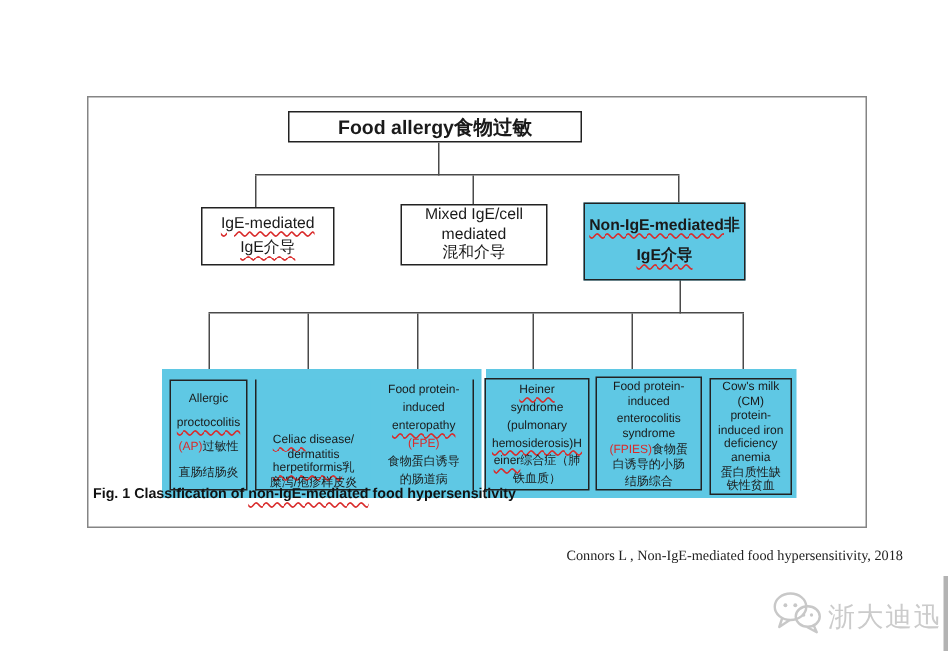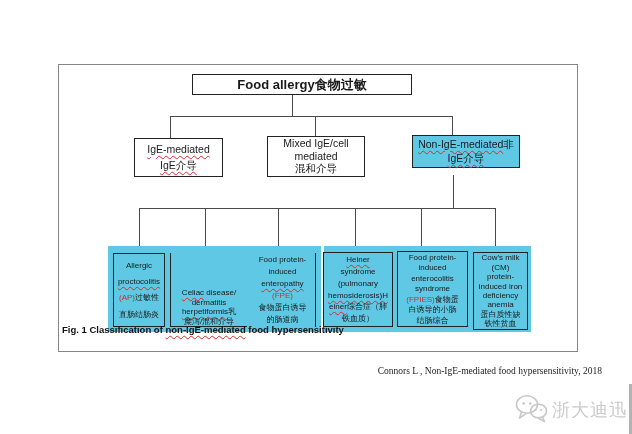--- a/index.html
+++ b/index.html
@@ -15,25 +15,25 @@
     position:relative;width:632px;height:434px;background:#ffffff;overflow:hidden;
     font-family:"Liberation Sans","DejaVu Sans",sans-serif;color:#1a1a1a;
   }
   .frame{position:absolute;left:58px;top:64px;width:520px;height:288px;border:1px solid var(--frame);box-sizing:border-box;background:#fff;}
   .cline{position:absolute;background:var(--line);}
   .box{
     position:absolute;box-sizing:border-box;background:#fff;border:1px solid var(--boxborder);
     display:flex;flex-direction:column;justify-content:space-evenly;align-items:center;
     text-align:center;
   }
-  .root-box{left:192px;top:74px;width:220px;height:21px;font-weight:bold;font-size:13px;justify-content:center;}
+  .root-box{left:192px;top:74px;width:196px;height:21px;font-weight:bold;font-size:13px;justify-content:center;}
   .mid{font-size:10.5px;line-height:1.1;}
   .ige-box{left:134px;top:138px;width:89px;height:39px;}
   .mixed-box{left:267px;top:136px;width:98px;height:41px;}
-  .nonige-box{left:412px;top:135px;width:108px;height:33px;background:var(--cyan);}
+  .nonige-box{left:389px;top:135px;width:108px;height:52px;background:var(--cyan);font-weight:bold;}
   .panel{position:absolute;background:var(--cyan);}
   .panel-a{left:108px;top:246px;width:213px;height:86px;}
   .panel-b{left:324px;top:246px;width:207px;height:86px;}
   .leaf{
     position:absolute;box-sizing:border-box;font-size:8px;line-height:1.18;
     display:flex;flex-direction:column;justify-content:space-evenly;align-items:center;
     text-align:center;background:var(--cyan);
   }
   .leaf1{left:113px;top:253px;width:52px;height:74px;border:1px solid var(--boxborder);}
   .leaf2{left:170px;top:253px;width:77px;height:74px;border-left:1px solid var(--boxborder);border-bottom:1px solid var(--boxborder);justify-content:flex-end;}
@@ -99,21 +99,21 @@
   <div class="leaf leaf1">
       <div class="ln"><span>Allergic</span></div>
       <div class="ln"><span class="wavy">proctocolitis</span></div>
       <div class="ln"><span class="red">(AP)</span><span>过敏性</span></div>
       <div class="ln"><span>直肠结肠炎</span></div>
     </div>
   <div class="leaf leaf2">
       <div class="ln"><span class="wavy">Celiac</span><span> disease/</span></div>
       <div class="ln"><span>dermatitis</span></div>
       <div class="ln"><span class="wavy">herpetiformis</span><span>乳</span></div>
-      <div class="ln"><span>糜泻/混和介导</span></div>
+      <div class="ln"><span>糜泻/疱疹样皮炎</span></div>
     </div>
   <div class="leaf leaf3">
       <div class="ln"><span>Food protein-</span></div>
       <div class="ln"><span>induced</span></div>
       <div class="ln"><span class="wavy">enteropathy</span></div>
       <div class="ln"><span class="red">(FPE)</span></div>
       <div class="ln"><span>食物蛋白诱导</span></div>
       <div class="ln"><span>的肠道病</span></div>
     </div>
   <div class="leaf leaf4">

